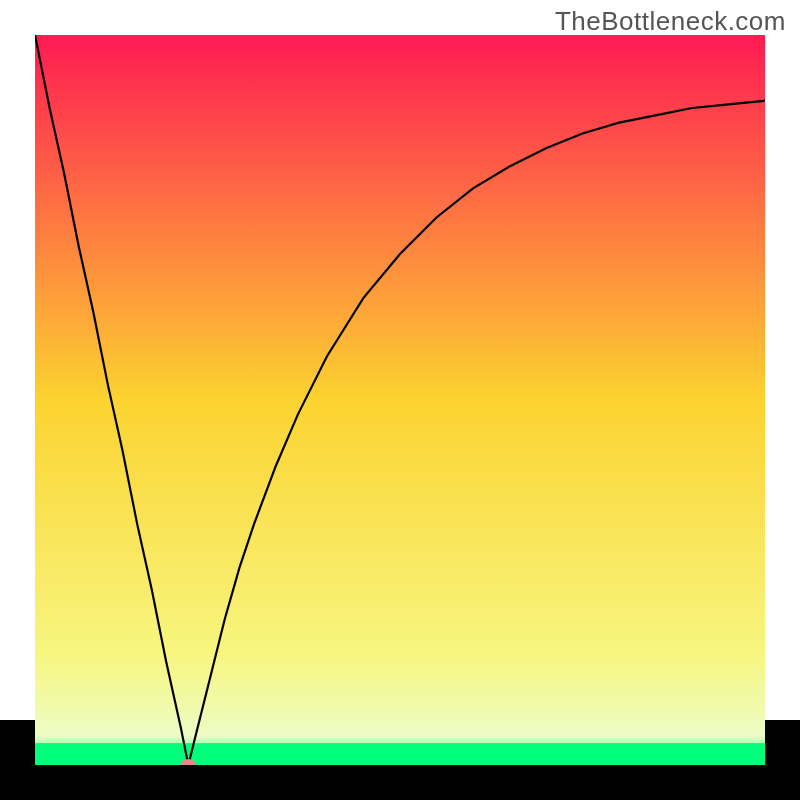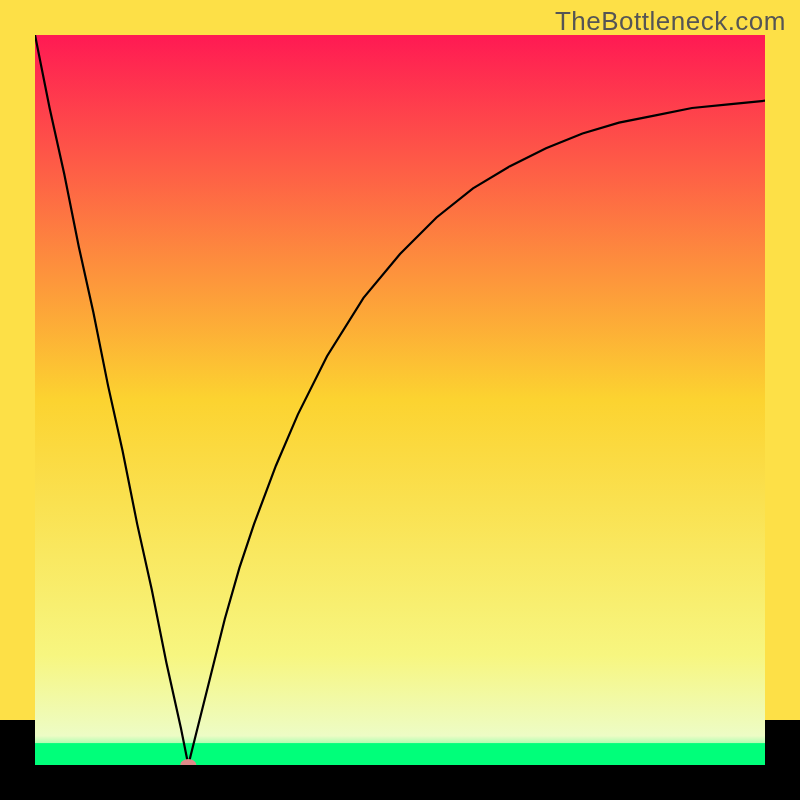--- a/index.html
+++ b/index.html
@@ -8,21 +8,21 @@
     width: 800px;
     height: 800px;
     overflow: hidden;
     background: #000;
     font-family: Arial, Helvetica, sans-serif;
   }
   .frame {
     position: relative;
     width: 800px;
     height: 720px;
-    background: #fde047;
+    background: #ffffff;
   }
   .watermark {
     position: absolute;
     top: 6px;
     right: 14px;
     color: #555;
     font-size: 26px;
     font-weight: 500;
     letter-spacing: 0.5px;
     z-index: 3;

